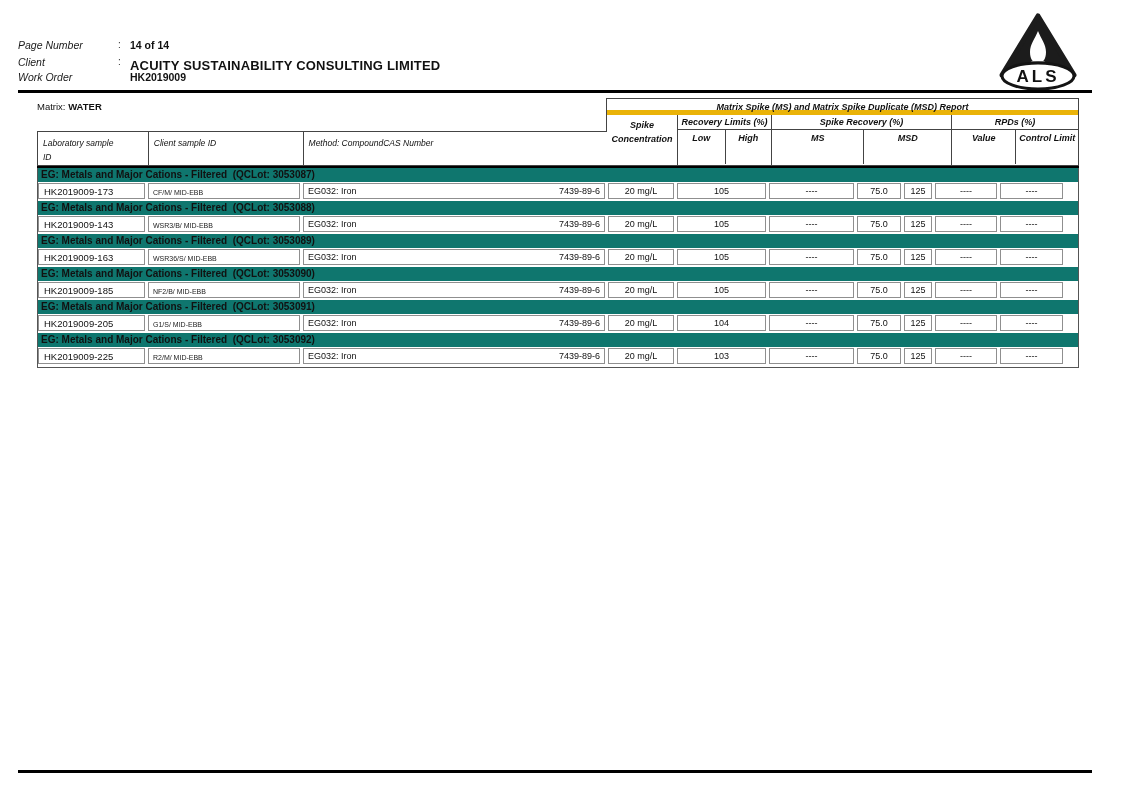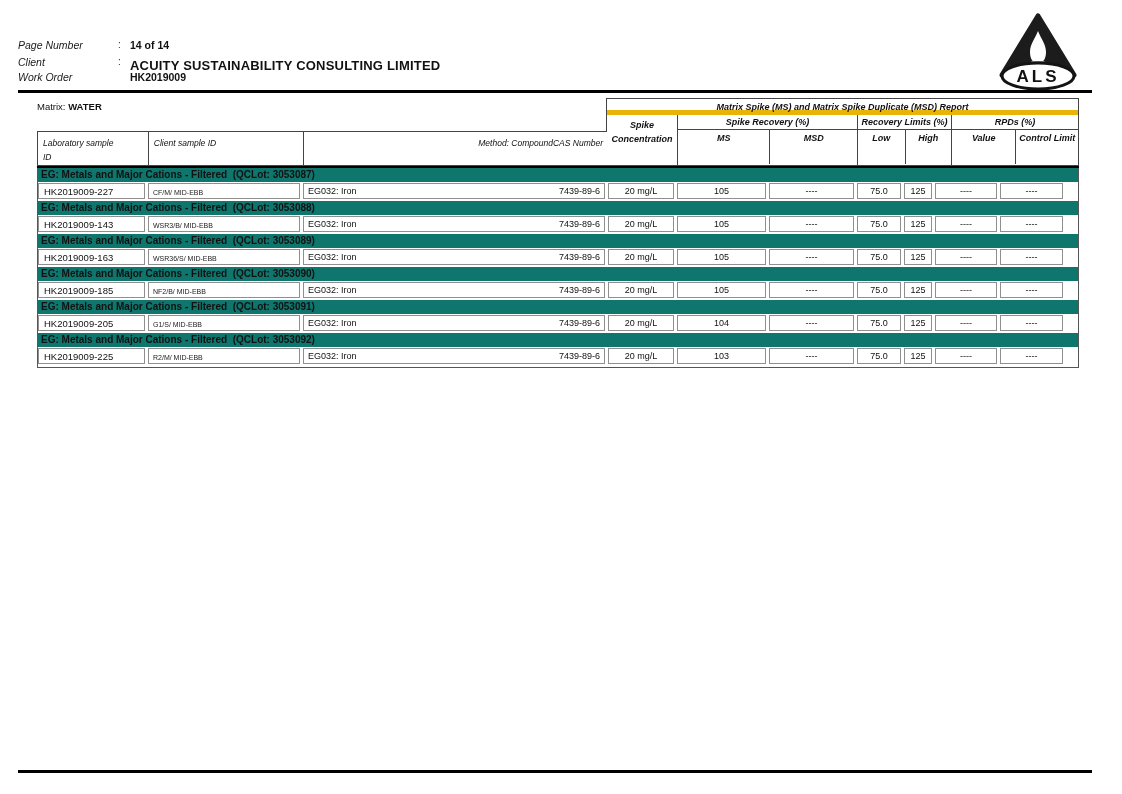--- a/index.html
+++ b/index.html
@@ -36,21 +36,21 @@
   .rcol-sub { display:flex; height:34px; }
   .rsub { padding-top:3px; text-align:center; font-weight:bold; font-style:italic; white-space:nowrap; }
   .rsub + .rsub { border-left:1px solid #444; }
   .rcol-spike { width:70px; padding-top:3px; text-align:center; font-weight:bold; font-style:italic; line-height:14px; }
 
   .lbox { position:absolute; left:0; top:33px; width:570px; height:35px; border:1px solid #444; border-right:none; display:flex; background:#fff; }
   .lcell { font-style:italic; font-size:8.5px; padding:4px 0 0 5px; line-height:14px; }
   .lcell + .lcell { border-left:1px solid #444; }
   .lc-lab { width:110px; }
   .lc-client { width:155px; }
-  .lc-method { width:305px; display:flex; justify-content:flex-end; padding-right:4px; }
+  .lc-method { width:305px; display:flex; justify-content:flex-start; padding-right:4px; }
 
   .thick { position:absolute; left:0; top:68px; width:1042px; height:2px; background:#000; }
 
   .tbody { position:absolute; left:0; top:70px; width:1042px; border-left:1px solid #555; border-right:1px solid #555; border-bottom:1px solid #555; background:#fff; padding-bottom:1px; }
   .band { height:14px; background:#0f766e; font-weight:bold; font-size:10px; line-height:14px; padding-left:3px; white-space:pre; margin-bottom:1px; }
   .drow { display:flex; height:16px; margin-bottom:2px; }
   .cell { border:1px solid #8f8f8f; background:#fff; height:16px; margin-right:3px; display:flex; align-items:center; font-size:9px; overflow:hidden; }
   .c-lab  { width:107px; padding-left:5px; font-size:9.5px; }
   .c-client { width:152px; padding-left:4px; font-size:7px; color:#222; align-items:flex-end; padding-bottom:2px; }
   .c-method { width:302px; justify-content:space-between; padding:4px 4px; }
@@ -102,34 +102,34 @@
 
   <div class="tbl">
 
     <div class="rbox">
       <div class="rbox-title">Matrix Spike (MS) and Matrix Spike Duplicate (MSD) Report</div>
       <div class="rbox-cols">
         <div class="rcol rcol-spike">
           <div>Spike</div>
           <div>Concentration</div>
         </div>
+        <div class="rcol" style="width:94px;">
+          <div class="rcol-head">Recovery Limits (%)</div>
+          <div class="rcol-sub">
+            <div class="rsub" style="width:47px;">Low</div>
+            <div class="rsub" style="width:47px;">High</div>
+          </div>
+        </div>
         <div class="rcol" style="width:180px;">
           <div class="rcol-head">Spike Recovery (%)</div>
           <div class="rcol-sub">
             <div class="rsub" style="width:92px;">MS</div>
             <div class="rsub" style="width:88px;">MSD</div>
           </div>
         </div>
-        <div class="rcol" style="width:94px;">
-          <div class="rcol-head">Recovery Limits (%)</div>
-          <div class="rcol-sub">
-            <div class="rsub" style="width:47px;">Low</div>
-            <div class="rsub" style="width:47px;">High</div>
-          </div>
-        </div>
         <div class="rcol" style="width:127px;">
           <div class="rcol-head">RPDs (%)</div>
           <div class="rcol-sub">
             <div class="rsub" style="width:64px;">Value</div>
             <div class="rsub" style="width:63px;">Control Limit</div>
           </div>
         </div>
       </div>
     </div>
 
@@ -145,21 +145,21 @@
       </div>
     </div>
 
     <div class="thick"></div>
 
     <div class="tbody">
 
       <div>
         <div class="band">EG: Metals and Major Cations - Filtered  (QCLot: 3053087)</div>
         <div class="drow">
-          <div class="cell c-lab">HK2019009-227</div>
+          <div class="cell c-lab">HK2019009-173</div>
           <div class="cell c-client">CF/M/ MID-EBB</div>
           <div class="cell c-method">
             <span>EG032: Iron</span>
             <span>7439-89-6</span>
           </div>
           <div class="cell c-conc num">20 mg/L</div>
           <div class="cell c-ms num">105</div>
           <div class="cell c-msd num">----</div>
           <div class="cell c-low num">75.0</div>
           <div class="cell c-high num">125</div>

